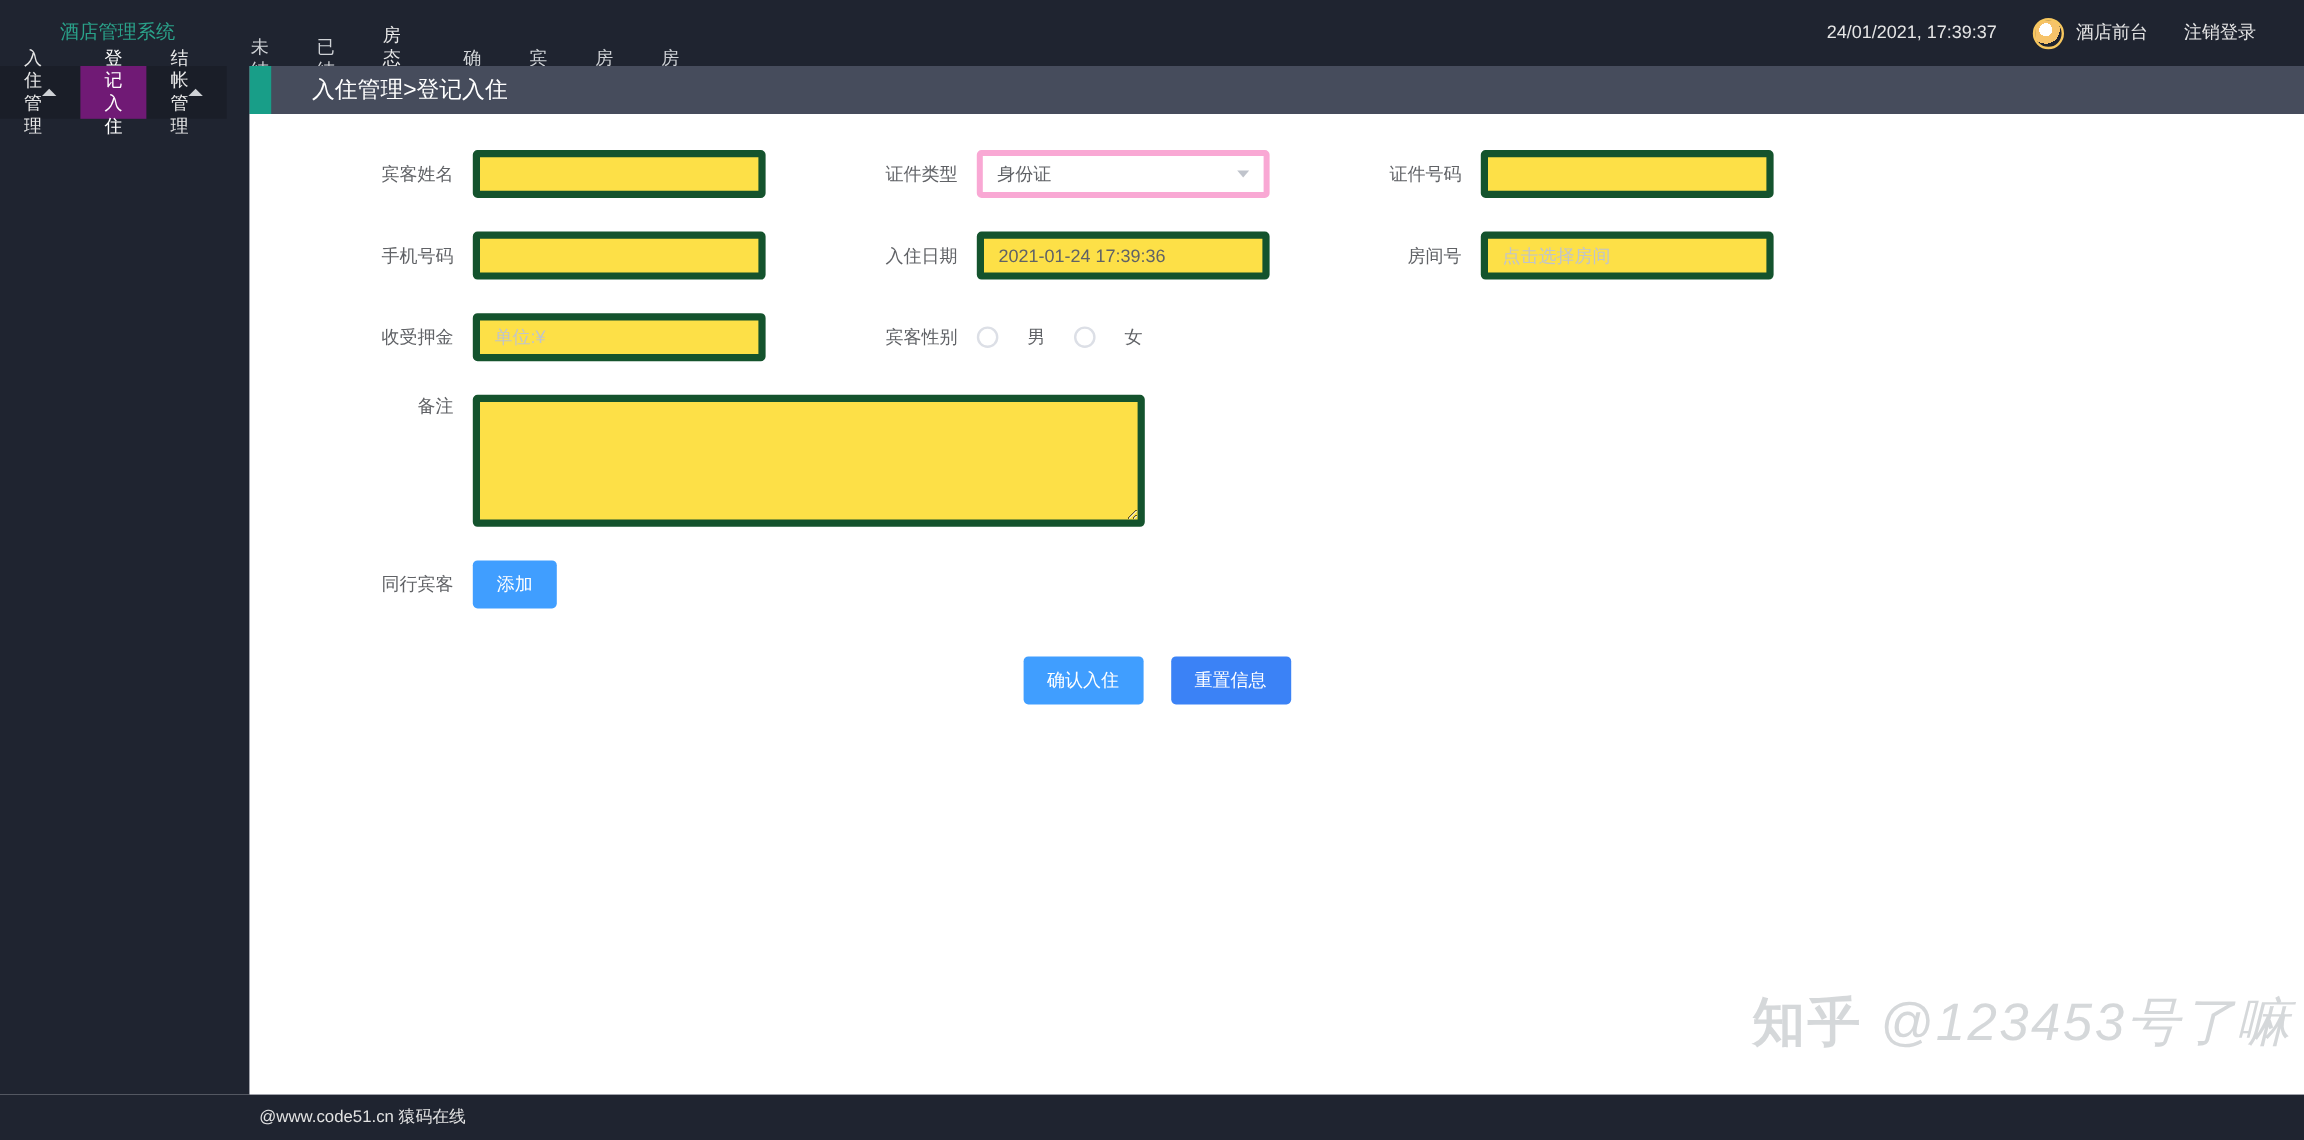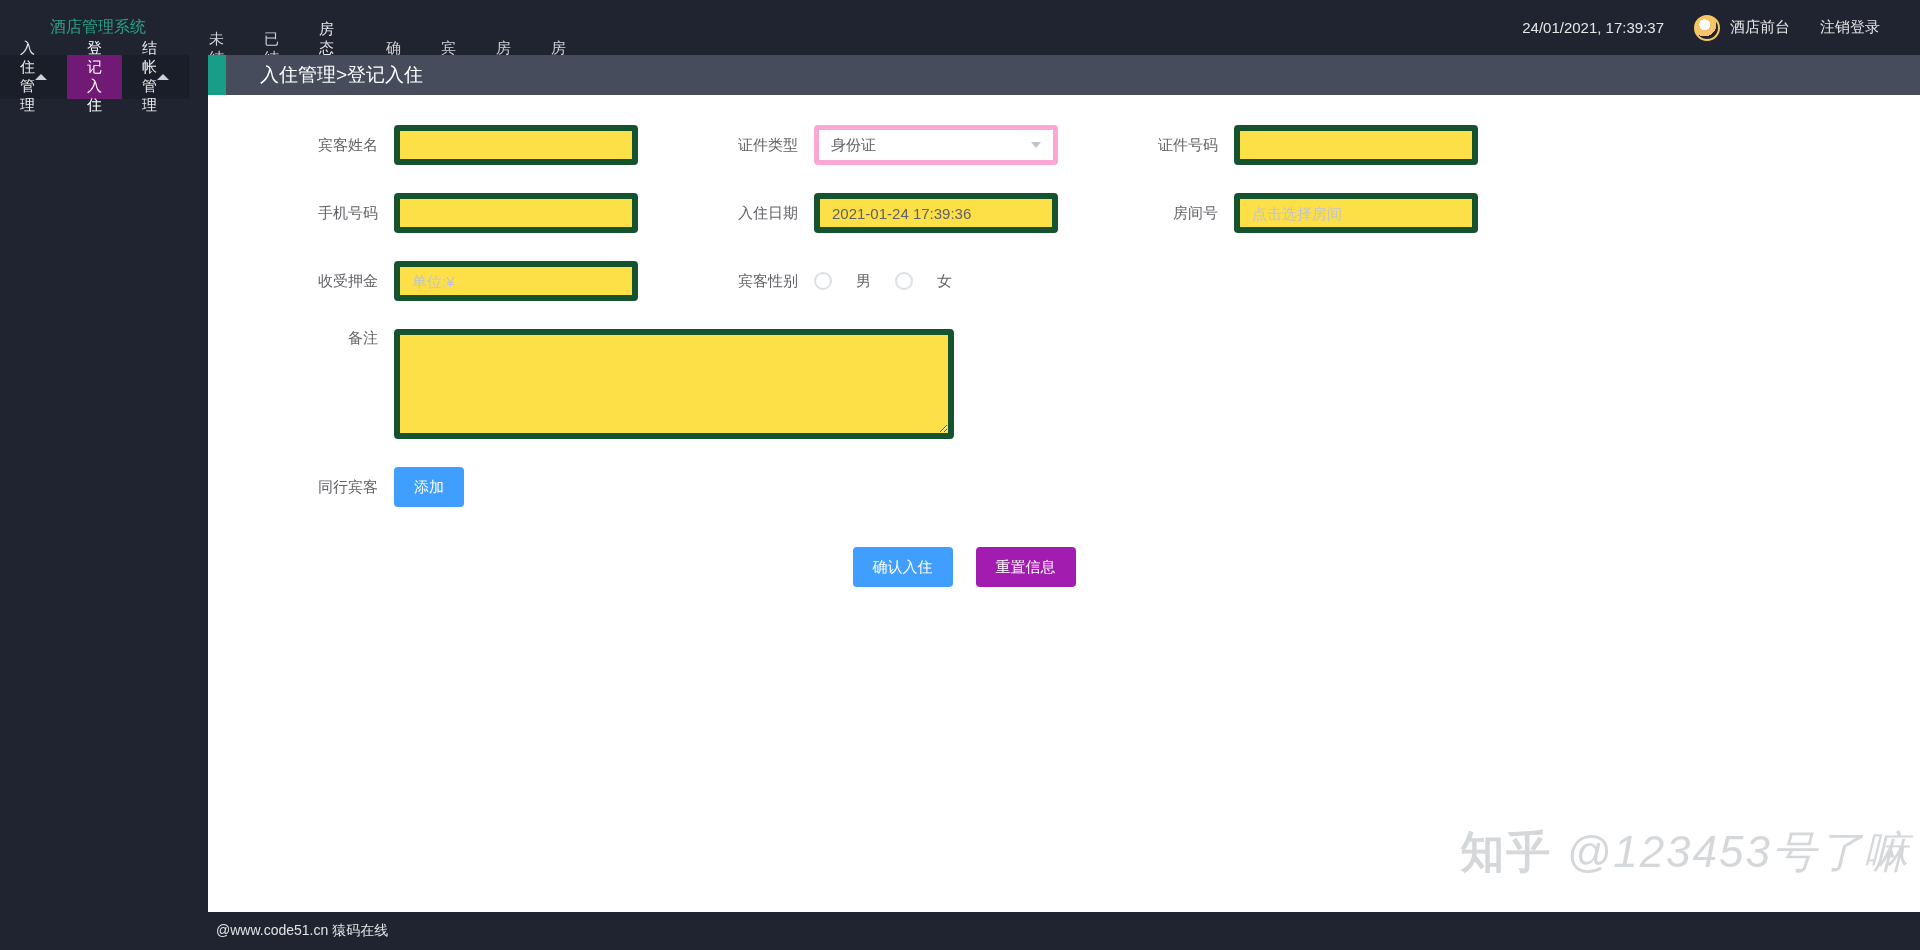--- a/index.html
+++ b/index.html
@@ -187,21 +187,21 @@
   .btn {
     height: 40px;
     border: none;
     border-radius: 4px;
     padding: 0 20px;
     font-size: 15px;
     cursor: pointer;
     color: #fff;
   }
   .btn-blue { background: #409eff; }
-  .btn-green { background: #a21caf; font-family: Liberation Serif, serif; }
+  .btn-green { background: #3b82f6; font-family: Liberation Serif, serif; }
 
   .action-row {
     display: flex;
     gap: 23px;
     justify-content: center;
     margin-top: 40px;
     margin-left: -200px;
   }
 
   

